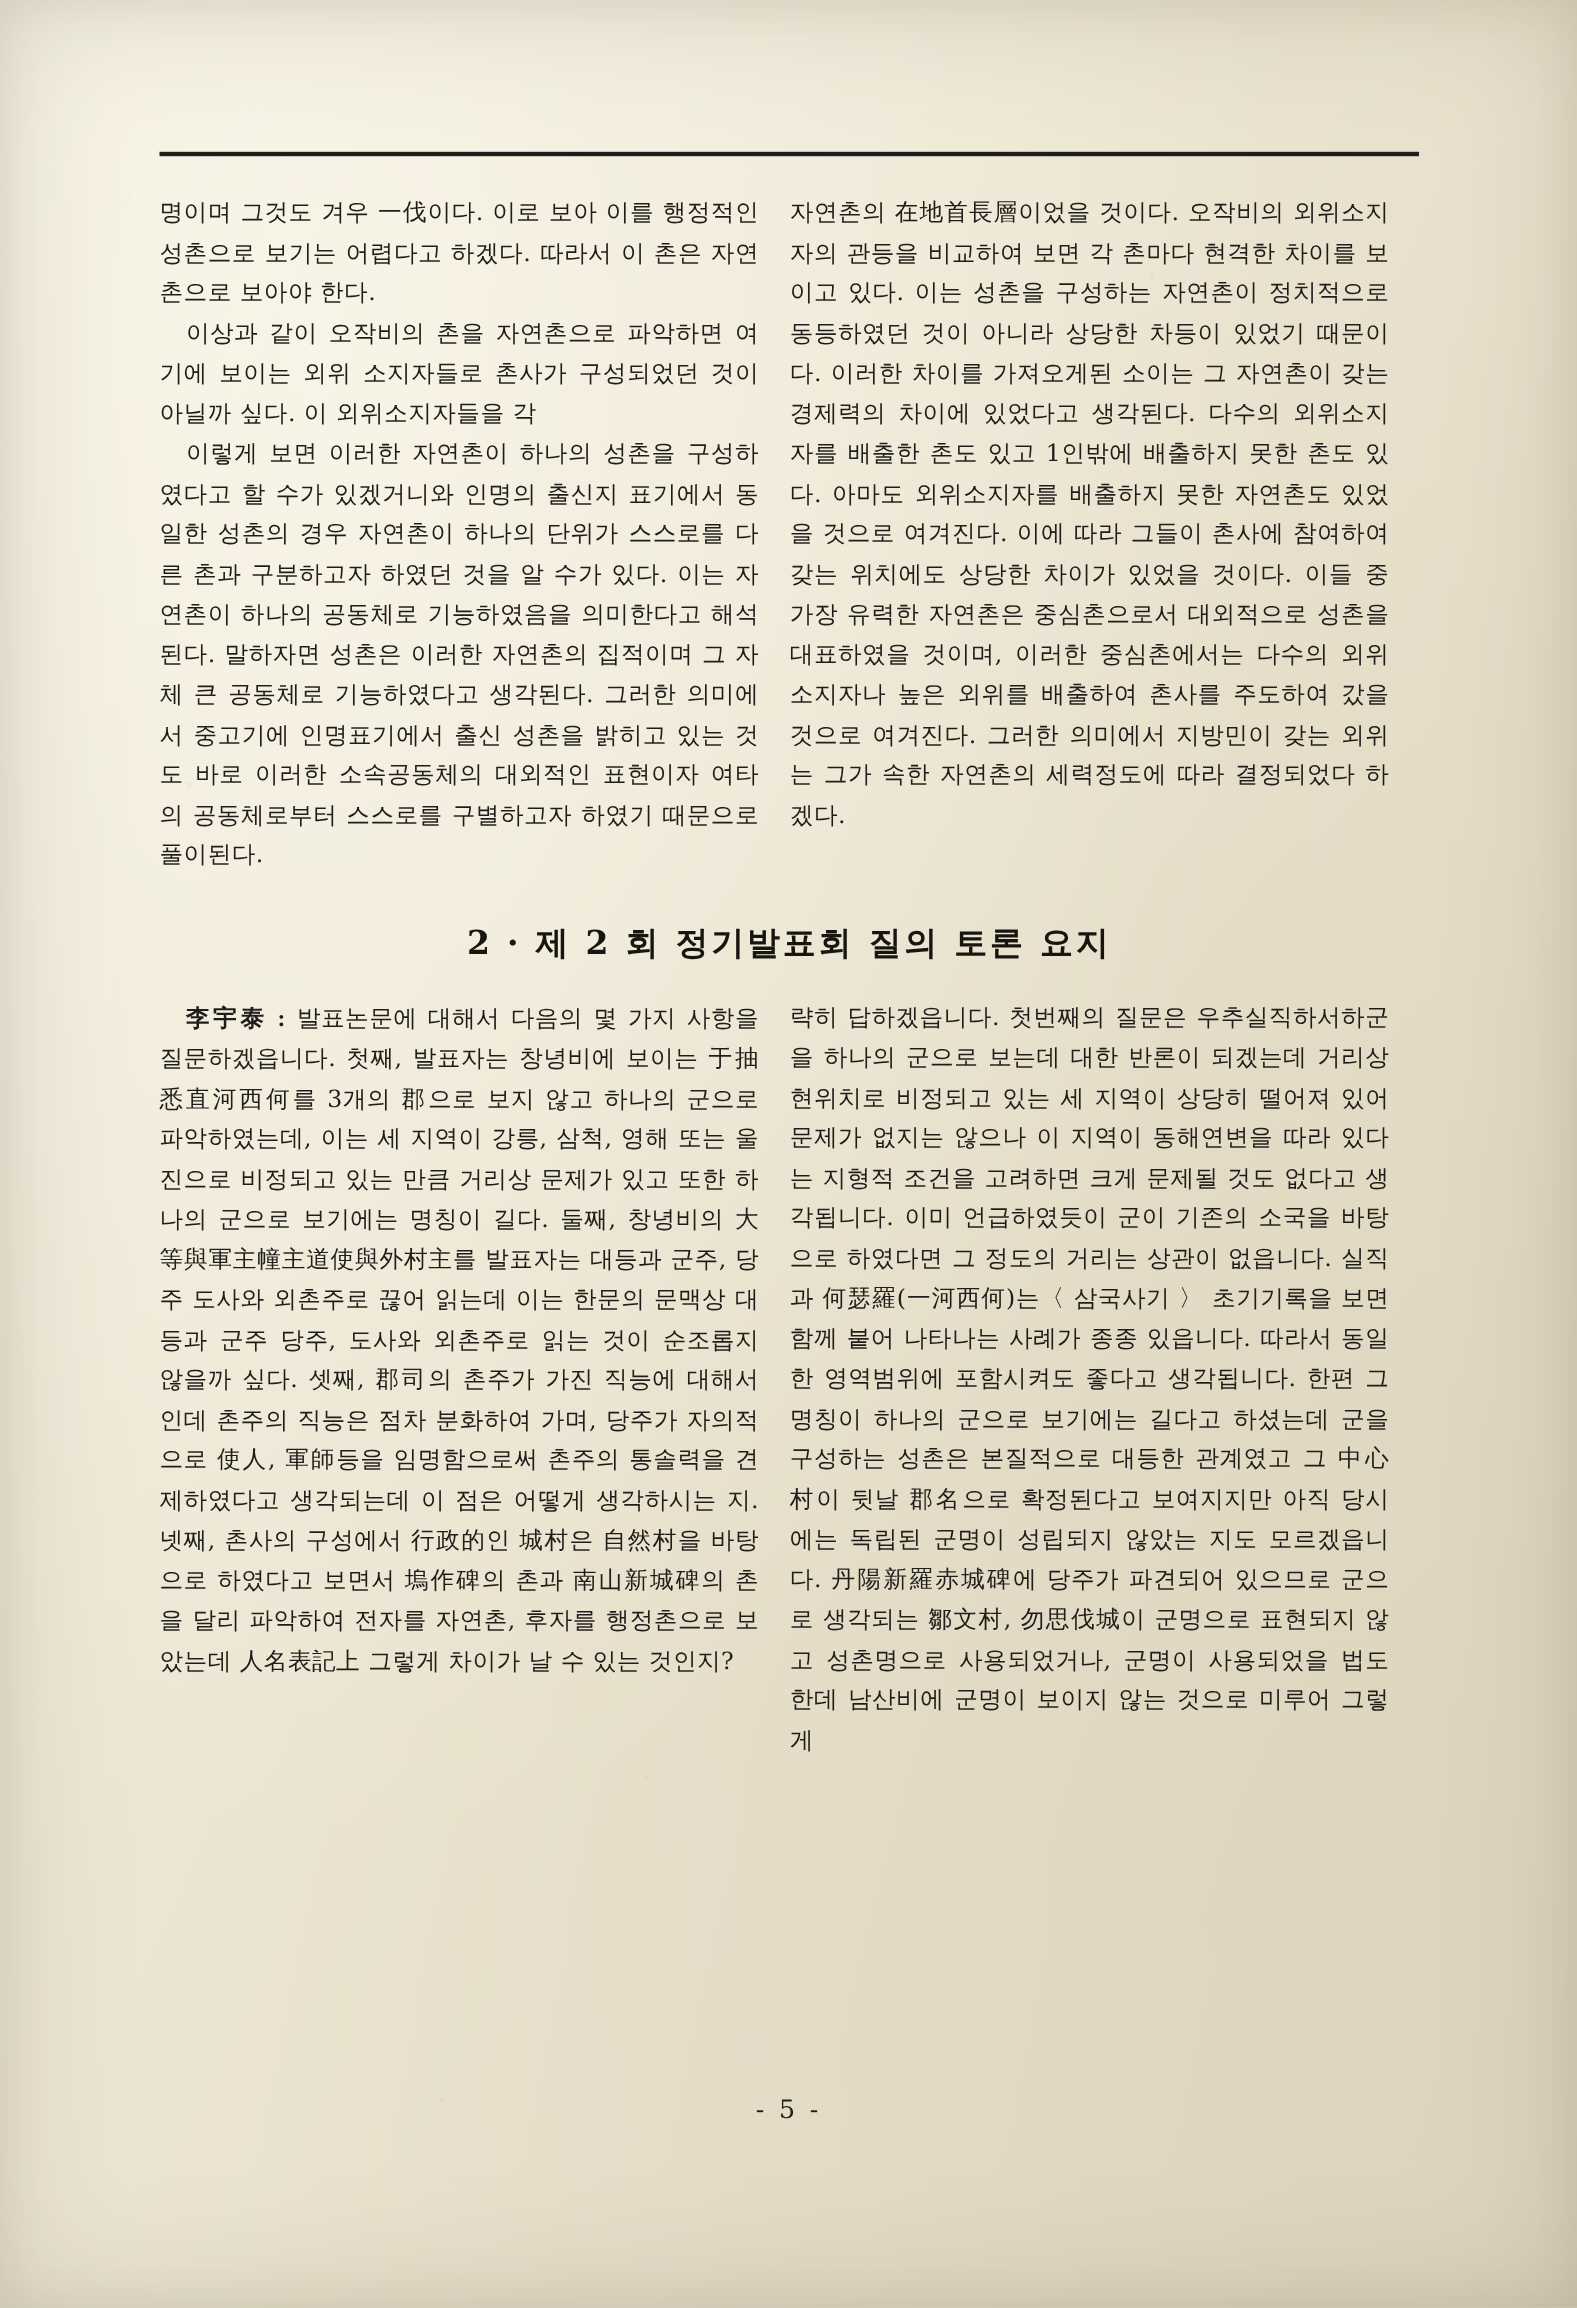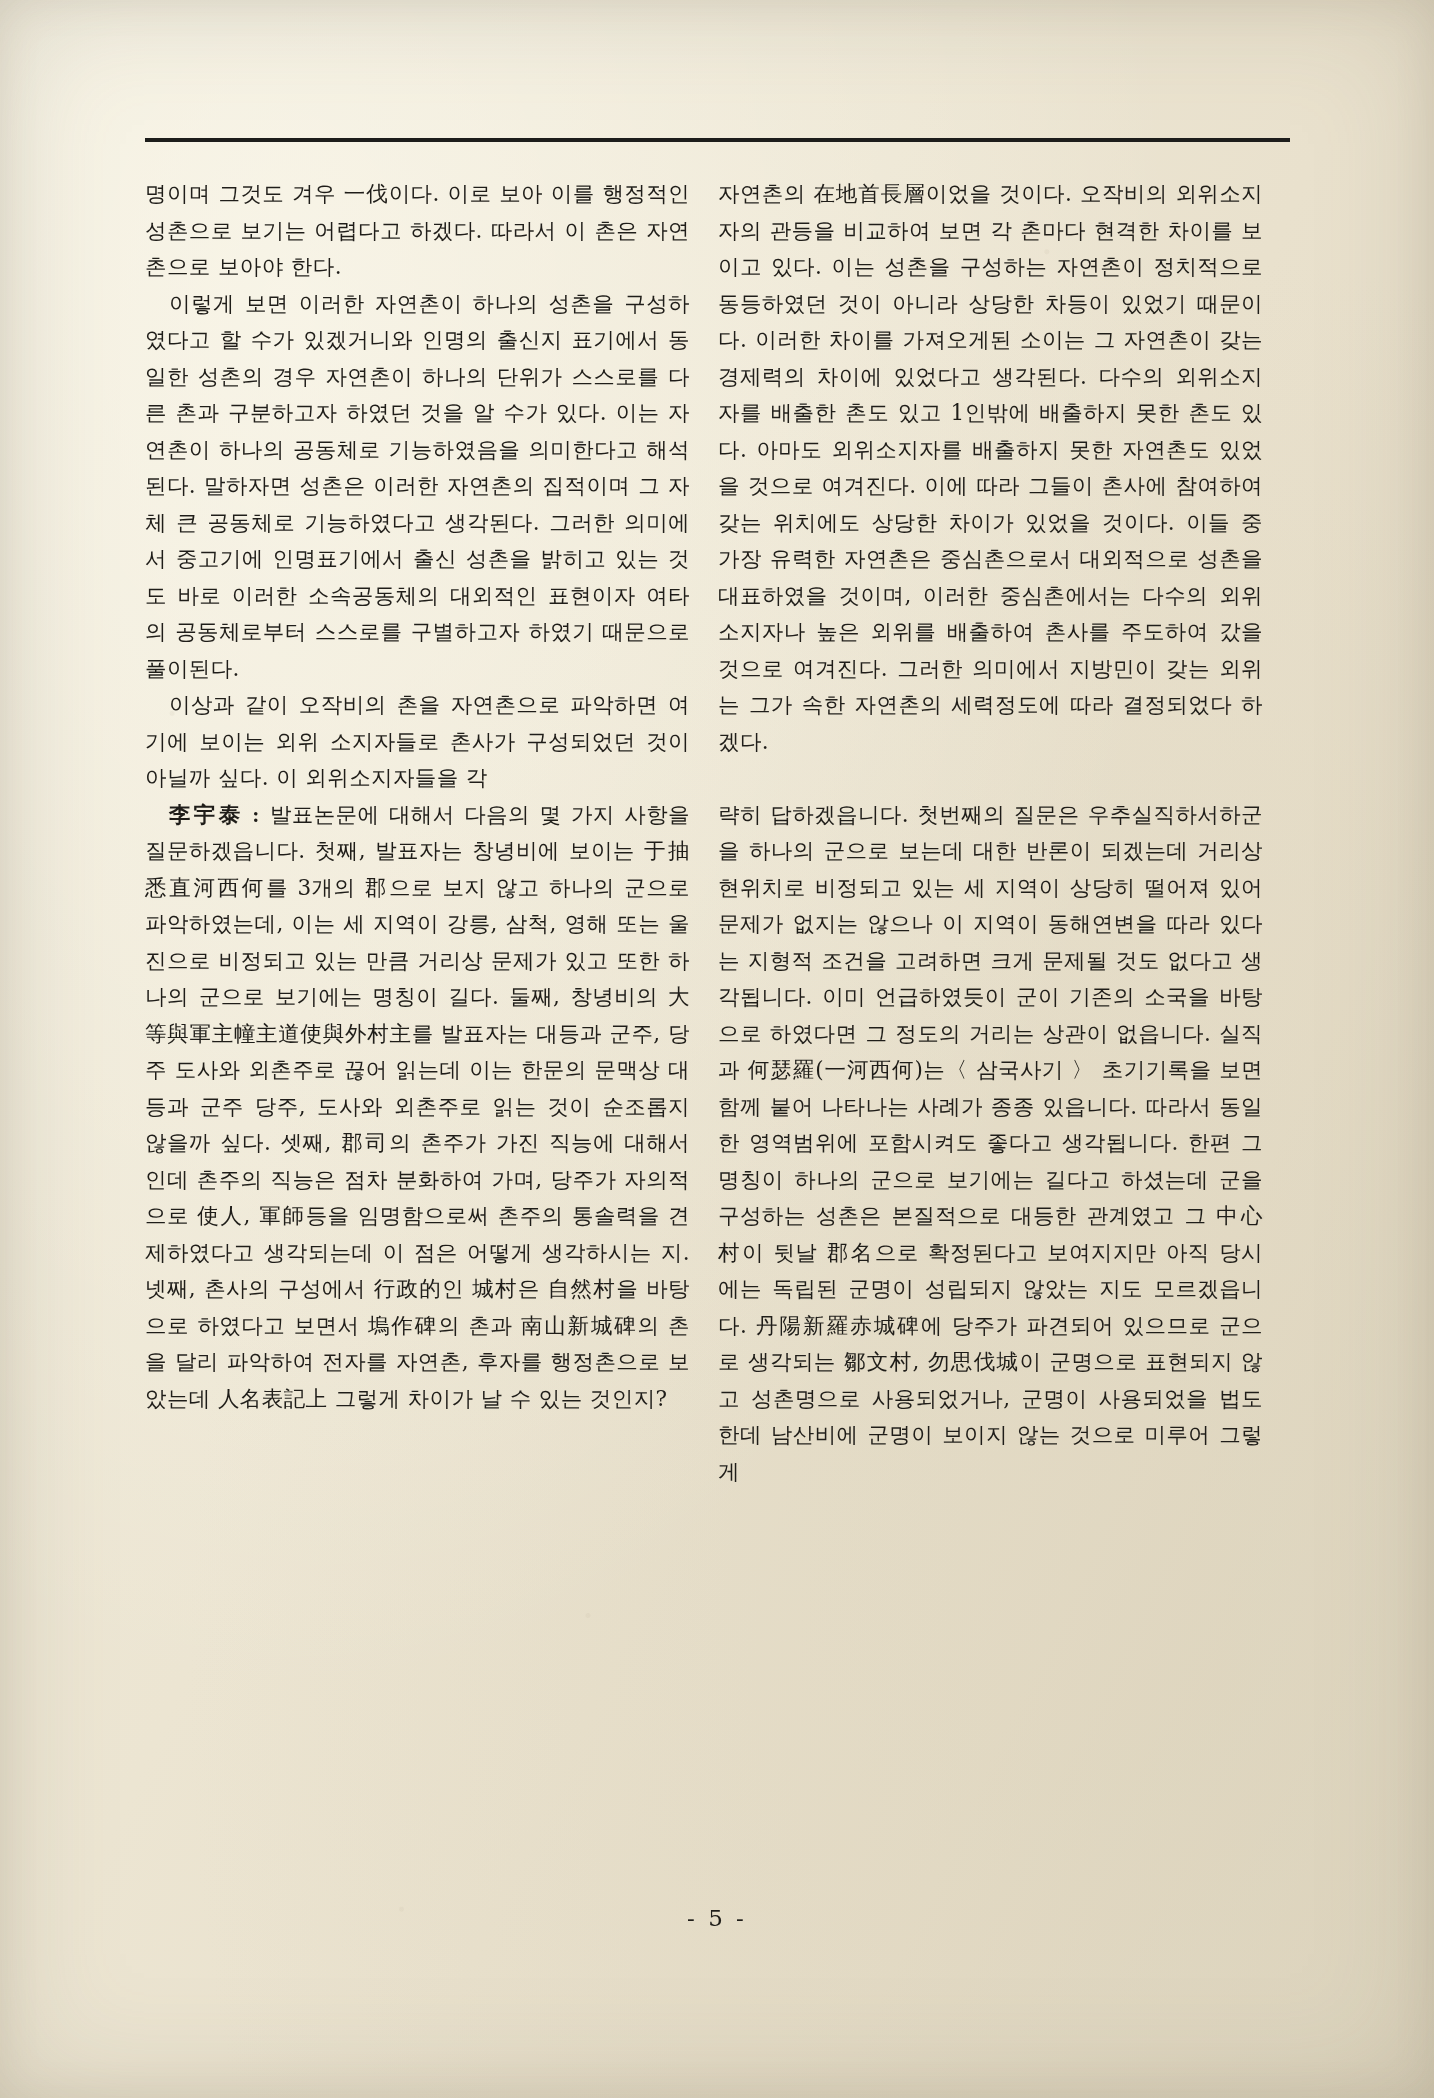--- a/index.html
+++ b/index.html
@@ -113,28 +113,29 @@
 <div class="page">
   <div class="grain"></div>
 
   <div class="rule"></div>
 
   <div class="content">
 
     <div class="cols">
       <div class="col">
         <p>명이며 그것도 겨우 一伐이다. 이로 보아 이를 행정적인 성촌으로 보기는 어렵다고 하겠다. 따라서 이 촌은 자연촌으로 보아야 한다.</p>
+        <p class="ind">이상과 같이 오작비의 촌을 자연촌으로 파악하면 여기에 보이는 외위 소지자들로 촌사가 구성되었던 것이 아닐까 싶다. 이 외위소지자들을 각</p>
         <p class="ind">이렇게 보면 이러한 자연촌이 하나의 성촌을 구성하였다고 할 수가 있겠거니와 인명의 출신지 표기에서 동일한 성촌의 경우 자연촌이 하나의 단위가 스스로를 다른 촌과 구분하고자 하였던 것을 알 수가 있다. 이는 자연촌이 하나의 공동체로 기능하였음을 의미한다고 해석된다. 말하자면 성촌은 이러한 자연촌의 집적이며 그 자체 큰 공동체로 기능하였다고 생각된다. 그러한 의미에서 중고기에 인명표기에서 출신 성촌을 밝히고 있는 것도 바로 이러한 소속공동체의 대외적인 표현이자 여타의 공동체로부터 스스로를 구별하고자 하였기 때문으로 풀이된다.</p>
-        <p class="ind">이상과 같이 오작비의 촌을 자연촌으로 파악하면 여기에 보이는 외위 소지자들로 촌사가 구성되었던 것이 아닐까 싶다. 이 외위소지자들을 각</p>
       </div>
       <div class="col">
         <p>자연촌의 在地首長層이었을 것이다. 오작비의 외위소지자의 관등을 비교하여 보면 각 촌마다 현격한 차이를 보이고 있다. 이는 성촌을 구성하는 자연촌이 정치적으로 동등하였던 것이 아니라 상당한 차등이 있었기 때문이다. 이러한 차이를 가져오게된 소이는 그 자연촌이 갖는 경제력의 차이에 있었다고 생각된다. 다수의 외위소지자를 배출한 촌도 있고 1인밖에 배출하지 못한 촌도 있다. 아마도 외위소지자를 배출하지 못한 자연촌도 있었을 것으로 여겨진다. 이에 따라 그들이 촌사에 참여하여 갖는 위치에도 상당한 차이가 있었을 것이다. 이들 중 가장 유력한 자연촌은 중심촌으로서 대외적으로 성촌을 대표하였을 것이며, 이러한 중심촌에서는 다수의 외위소지자나 높은 외위를 배출하여 촌사를 주도하여 갔을 것으로 여겨진다. 그러한 의미에서 지방민이 갖는 외위는 그가 속한 자연촌의 세력정도에 따라 결정되었다 하겠다.</p>
       </div>
     </div>
 
+    <h2 class="section-title">2 · 제 2 회 정기발표회 질의 토론 요지</h2>
 
     <div class="cols">
       <div class="col">
         <p class="ind"><span class="speaker han">李宇泰 :</span><span> 발표논문에 대해서 다음의 몇 가지 사항을 질문하겠읍니다. 첫째, 발표자는 창녕비에 보이는 于抽悉直河西何를 3개의 郡으로 보지 않고 하나의 군으로 파악하였는데, 이는 세 지역이 강릉, 삼척, 영해 또는 울진으로 비정되고 있는 만큼 거리상 문제가 있고 또한 하나의 군으로 보기에는 명칭이 길다. 둘째, 창녕비의 大等與軍主幢主道使與外村主를 발표자는 대등과 군주, 당주 도사와 외촌주로 끊어 읽는데 이는 한문의 문맥상 대등과 군주 당주, 도사와 외촌주로 읽는 것이 순조롭지 않을까 싶다. 셋째, 郡司의 촌주가 가진 직능에 대해서인데 촌주의 직능은 점차 분화하여 가며, 당주가 자의적으로 使人, 軍師등을 임명함으로써 촌주의 통솔력을 견제하였다고 생각되는데 이 점은 어떻게 생각하시는 지. 넷째, 촌사의 구성에서 行政的인 城村은 自然村을 바탕으로 하였다고 보면서 塢作碑의 촌과 南山新城碑의 촌을 달리 파악하여 전자를 자연촌, 후자를 행정촌으로 보았는데 人名表記上 그렇게 차이가 날 수 있는 것인지?</span></p>
       </div>
       <div class="col">
         <p>략히 답하겠읍니다. 첫번째의 질문은 우추실직하서하군을 하나의 군으로 보는데 대한 반론이 되겠는데 거리상 현위치로 비정되고 있는 세 지역이 상당히 떨어져 있어 문제가 없지는 않으나 이 지역이 동해연변을 따라 있다는 지형적 조건을 고려하면 크게 문제될 것도 없다고 생각됩니다. 이미 언급하였듯이 군이 기존의 소국을 바탕으로 하였다면 그 정도의 거리는 상관이 없읍니다. 실직과 何瑟羅(一河西何)는〈 삼국사기 〉 초기기록을 보면 함께 붙어 나타나는 사례가 종종 있읍니다. 따라서 동일한 영역범위에 포함시켜도 좋다고 생각됩니다. 한편 그 명칭이 하나의 군으로 보기에는 길다고 하셨는데 군을 구성하는 성촌은 본질적으로 대등한 관계였고 그 中心村이 뒷날 郡名으로 확정된다고 보여지지만 아직 당시에는 독립된 군명이 성립되지 않았는 지도 모르겠읍니다. 丹陽新羅赤城碑에 당주가 파견되어 있으므로 군으로 생각되는 鄒文村, 勿思伐城이 군명으로 표현되지 않고 성촌명으로 사용되었거나, 군명이 사용되었을 법도 한데 남산비에 군명이 보이지 않는 것으로 미루어 그렇게</p>
       </div>
     </div>
 

